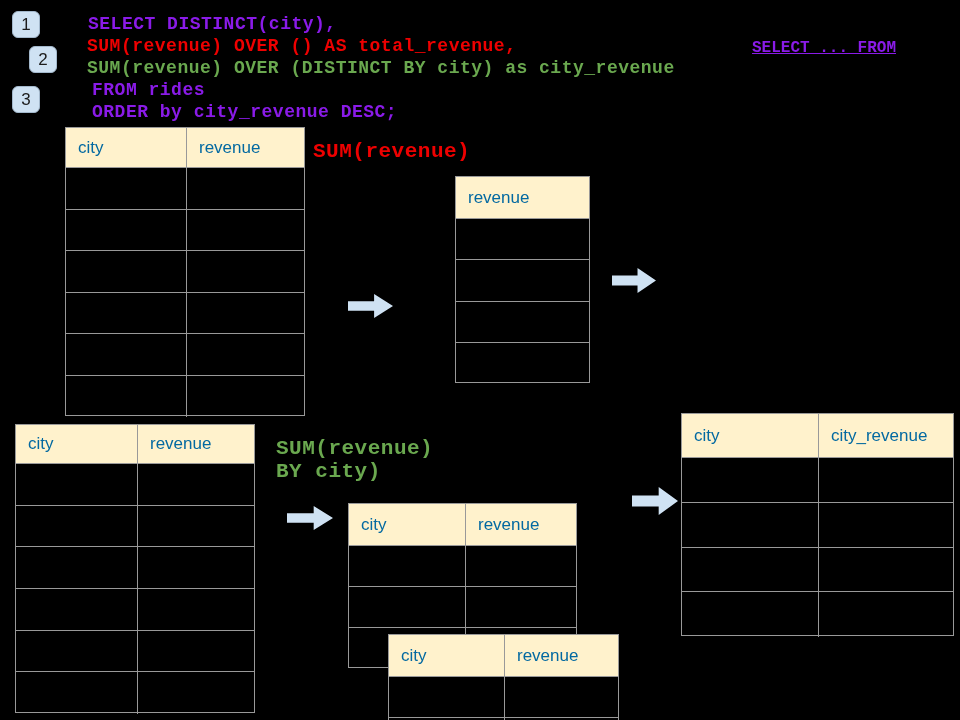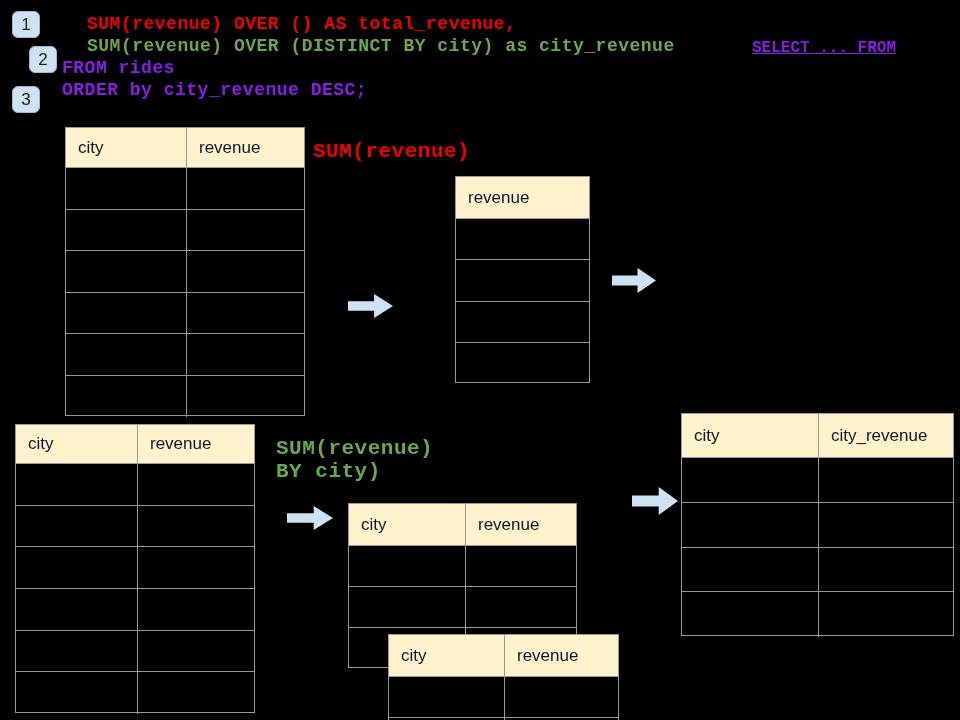--- a/index.html
+++ b/index.html
@@ -15,21 +15,21 @@
     position:absolute;width:28px;height:27px;background:var(--arrow_blue);
     border:1px solid #a3b8cc;border-radius:6px;display:flex;align-items:center;
     justify-content:center;font-size:17px;color:#1c1c1c;box-sizing:border-box;
   }
 
   
   .sql-block{position:absolute;left:0;top:13px;}
   .sql-block .line{white-space:pre;font-size:18px;line-height:22px;letter-spacing:0.5px;}
   .i0{padding-left:88px;}
   .i1{padding-left:87px;}
-  .i2{padding-left:62px;}
+  .i2{padding-left:92px;}
   .c-purple{color:var(--purple);}
   .c-red{color:var(--red);}
   .c-green{color:var(--green);}
 
   
   .side-note{position:absolute;left:752px;top:37px;}
   .side-note .line{white-space:pre;font-size:16px;line-height:22px;text-decoration:underline;}
 
   
   .annotation .line{white-space:pre;font-size:21px;letter-spacing:0.5px;}
@@ -42,21 +42,21 @@
   .table{
     position:absolute;border:1px solid var(--table_border);
     display:flex;flex-direction:column;box-sizing:border-box;z-index:1;
   }
   .trow{display:flex;flex:none;height:var(--rh);border-bottom:1px solid var(--table_border);box-sizing:border-box;}
   .trow:last-child{border-bottom:none;}
   .thead{height:var(--hh);background:var(--cream);}
   .cell{flex:1;box-sizing:border-box;}
   .cell.c1{flex:none;width:var(--c1);}
   .cell + .cell{border-left:1px solid var(--table_border);}
-  .th{display:flex;align-items:center;padding-left:12px;font-size:17px;color:#0f172a;}
+  .th{display:flex;align-items:center;padding-left:12px;font-size:17px;color:#0369a1;}
   .back{z-index:2;}
   .front{z-index:3;background:#000;}
 
   
   .arrow{
     position:absolute;background:var(--arrow_blue);
     clip-path:polygon(0% 30%,58% 30%,58% 0%,100% 50%,58% 100%,58% 70%,0% 70%);
   }
   .arrow-1{left:348px;top:294px;width:45px;height:24px;}
   .arrow-2{left:612px;top:268px;width:44px;height:25px;}
@@ -66,20 +66,21 @@
 </head>
 <body>
 
 <div id="stage">
 
   <div class="badge" style="left:12px;top:11px;">1</div>
   <div class="badge" style="left:29px;top:46px;">2</div>
   <div class="badge" style="left:12px;top:86px;">3</div>
 
   <div class="sql-block mono">
+      <div class="line i0 c-purple">SELECT DISTINCT(city),</div>
       <div class="line i1 c-red">SUM(revenue) OVER () AS total_revenue,</div>
       <div class="line i1 c-green">SUM(revenue) OVER (DISTINCT BY city) as city_revenue</div>
       <div class="line i2 c-purple">FROM rides</div>
       <div class="line i2 c-purple">ORDER by city_revenue DESC;</div>
     </div>
 
   <div class="side-note mono c-purple">
       <div class="line">SELECT ... FROM</div>
     </div>
 

